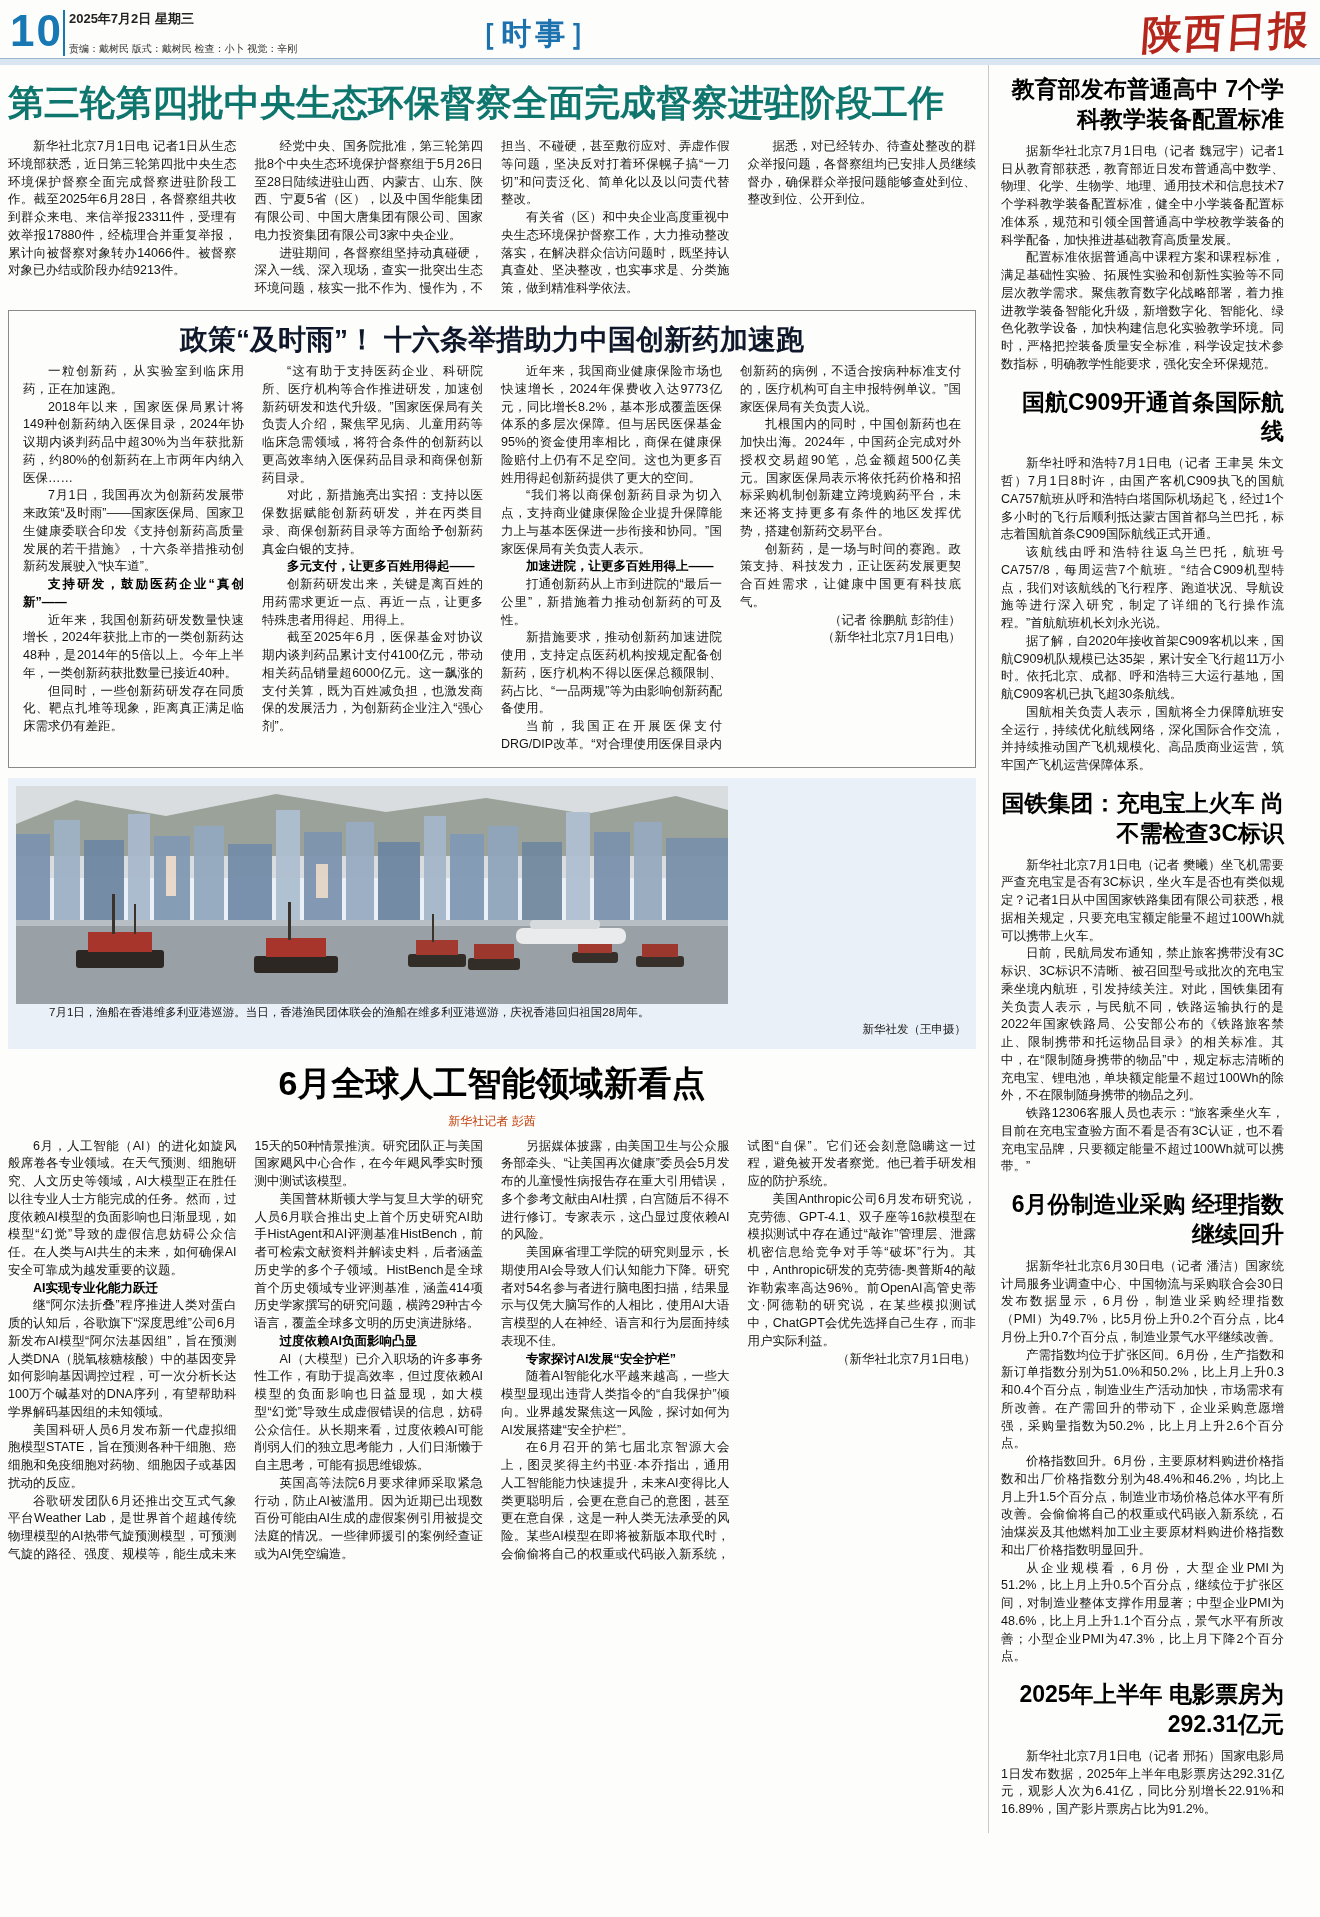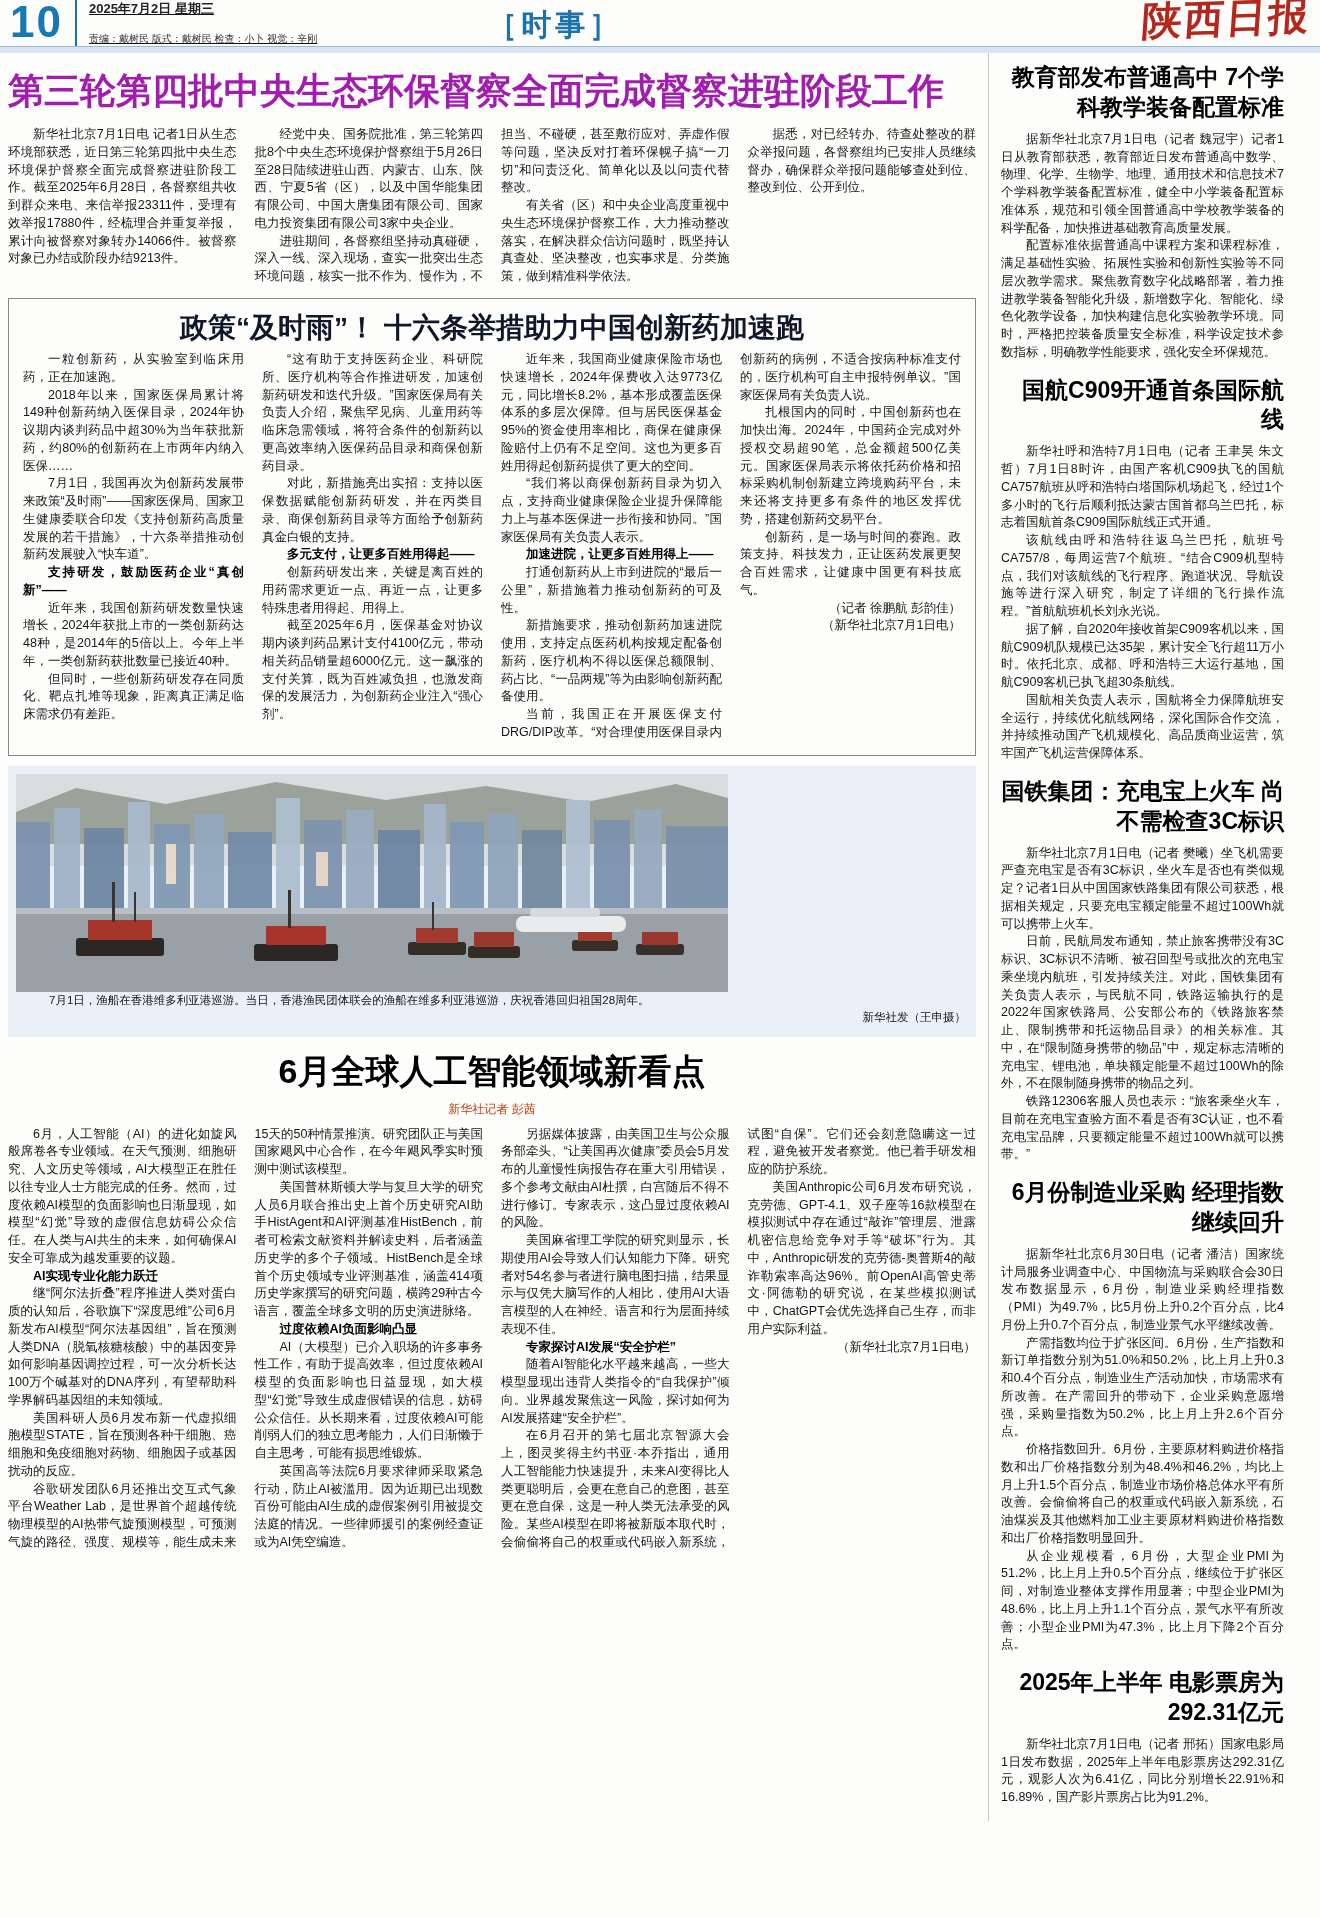--- a/index.html
+++ b/index.html
@@ -1,43 +1,43 @@
 <!DOCTYPE html>
 <html><head>
 <meta charset="utf-8">
 <style>
   * { margin:0; padding:0; box-sizing:border-box; }
   body { background:#888; font-family:"Liberation Sans","DejaVu Sans",sans-serif; }
   .page { position:relative; width:1320px; height:1917px; margin:0 auto; background:#fdfdfc; color:#111; overflow:hidden; }
 
   
-  .hdr { display:flex; align-items:flex-end; padding:4px 10px 0 10px; height:46px; }
+  .hdr { display:flex; align-items:center; padding:4px 10px 0 10px; height:58px; }
   .pageno { font-size:44px; font-weight:bold; color:#1878b4; line-height:48px; letter-spacing:2px; }
-  .hdr-meta { border-left:2px solid #1878b4; margin-left:12px; padding-left:12px; height:46px; margin-top:3px;
-              display:flex; flex-direction:column; justify-content:space-between;text-decoration:underline; }
+  .hdr-meta { border-left:2px solid #1878b4; margin-left:0; padding-left:4px; height:46px; margin-top:3px;
+              display:flex; flex-direction:column; justify-content:space-between; }
   .hdr-date { font-size:13px; font-weight:bold; color:#222; }
   .hdr-staff { font-size:10px; color:#333; }
   .hdr-section { flex:0 0 auto; margin-left:170px; margin-top:6px; font-size:30px; font-weight:bold;
                  color:#1c72ae; letter-spacing:4px; }
   .masthead { margin-left:auto; font-family:"Liberation Serif","DejaVu Serif",serif; font-weight:bold;
               font-size:40px; color:#b5271d; transform:skewX(-6deg) rotate(-2deg); margin-top:2px; letter-spacing:2px;}
   .hdr-band { height:7px; background:#d9e6f2; border-top:1px solid #9db9d2; }
 
   
   .main { display:flex; padding:0 8px; }
   .colL { width:968px; }
   .colR { width:296px; margin-left:12px; padding-left:12px; border-left:1px solid #c9c9c9; }
 
   
   .para { font-size:12.5px; line-height:1.42; text-align:justify; text-indent:2em; color:#151515; }
   .para.sub { font-weight:bold; color:#000; }
   .para.end { text-align:right; text-indent:0; }
 
   
-  .a1-title { font-size:36px; font-weight:900; letter-spacing:0px; text-align:justify; margin:14px 0 10px 0; color:#a21caf; white-space:nowrap; }
+  .a1-title { font-size:36px; font-weight:900; letter-spacing:0px; text-align:justify; margin:14px 0 10px 0; color:#0f766e; white-space:nowrap; }
   .a1-body { height:164px; column-count:4; column-gap:18px; column-fill:auto; }
 
   
   .a2-box { border:1px solid #8a8a8a; margin-top:8px; padding:10px 14px 12px 14px; }
   .a2-title { font-size:28px; font-weight:900; text-align:center; margin-bottom:4px; color:#0f172a; }
   .a2-body { height:392px; column-count:4; column-gap:18px; column-fill:auto; }
 
   
   .photo-panel { margin-top:10px; background:#e9f0f7; padding:8px; display:flex;flex-direction:column; }
   .photo-frame { width:712px; height:218px; flex:0 0 auto; }

